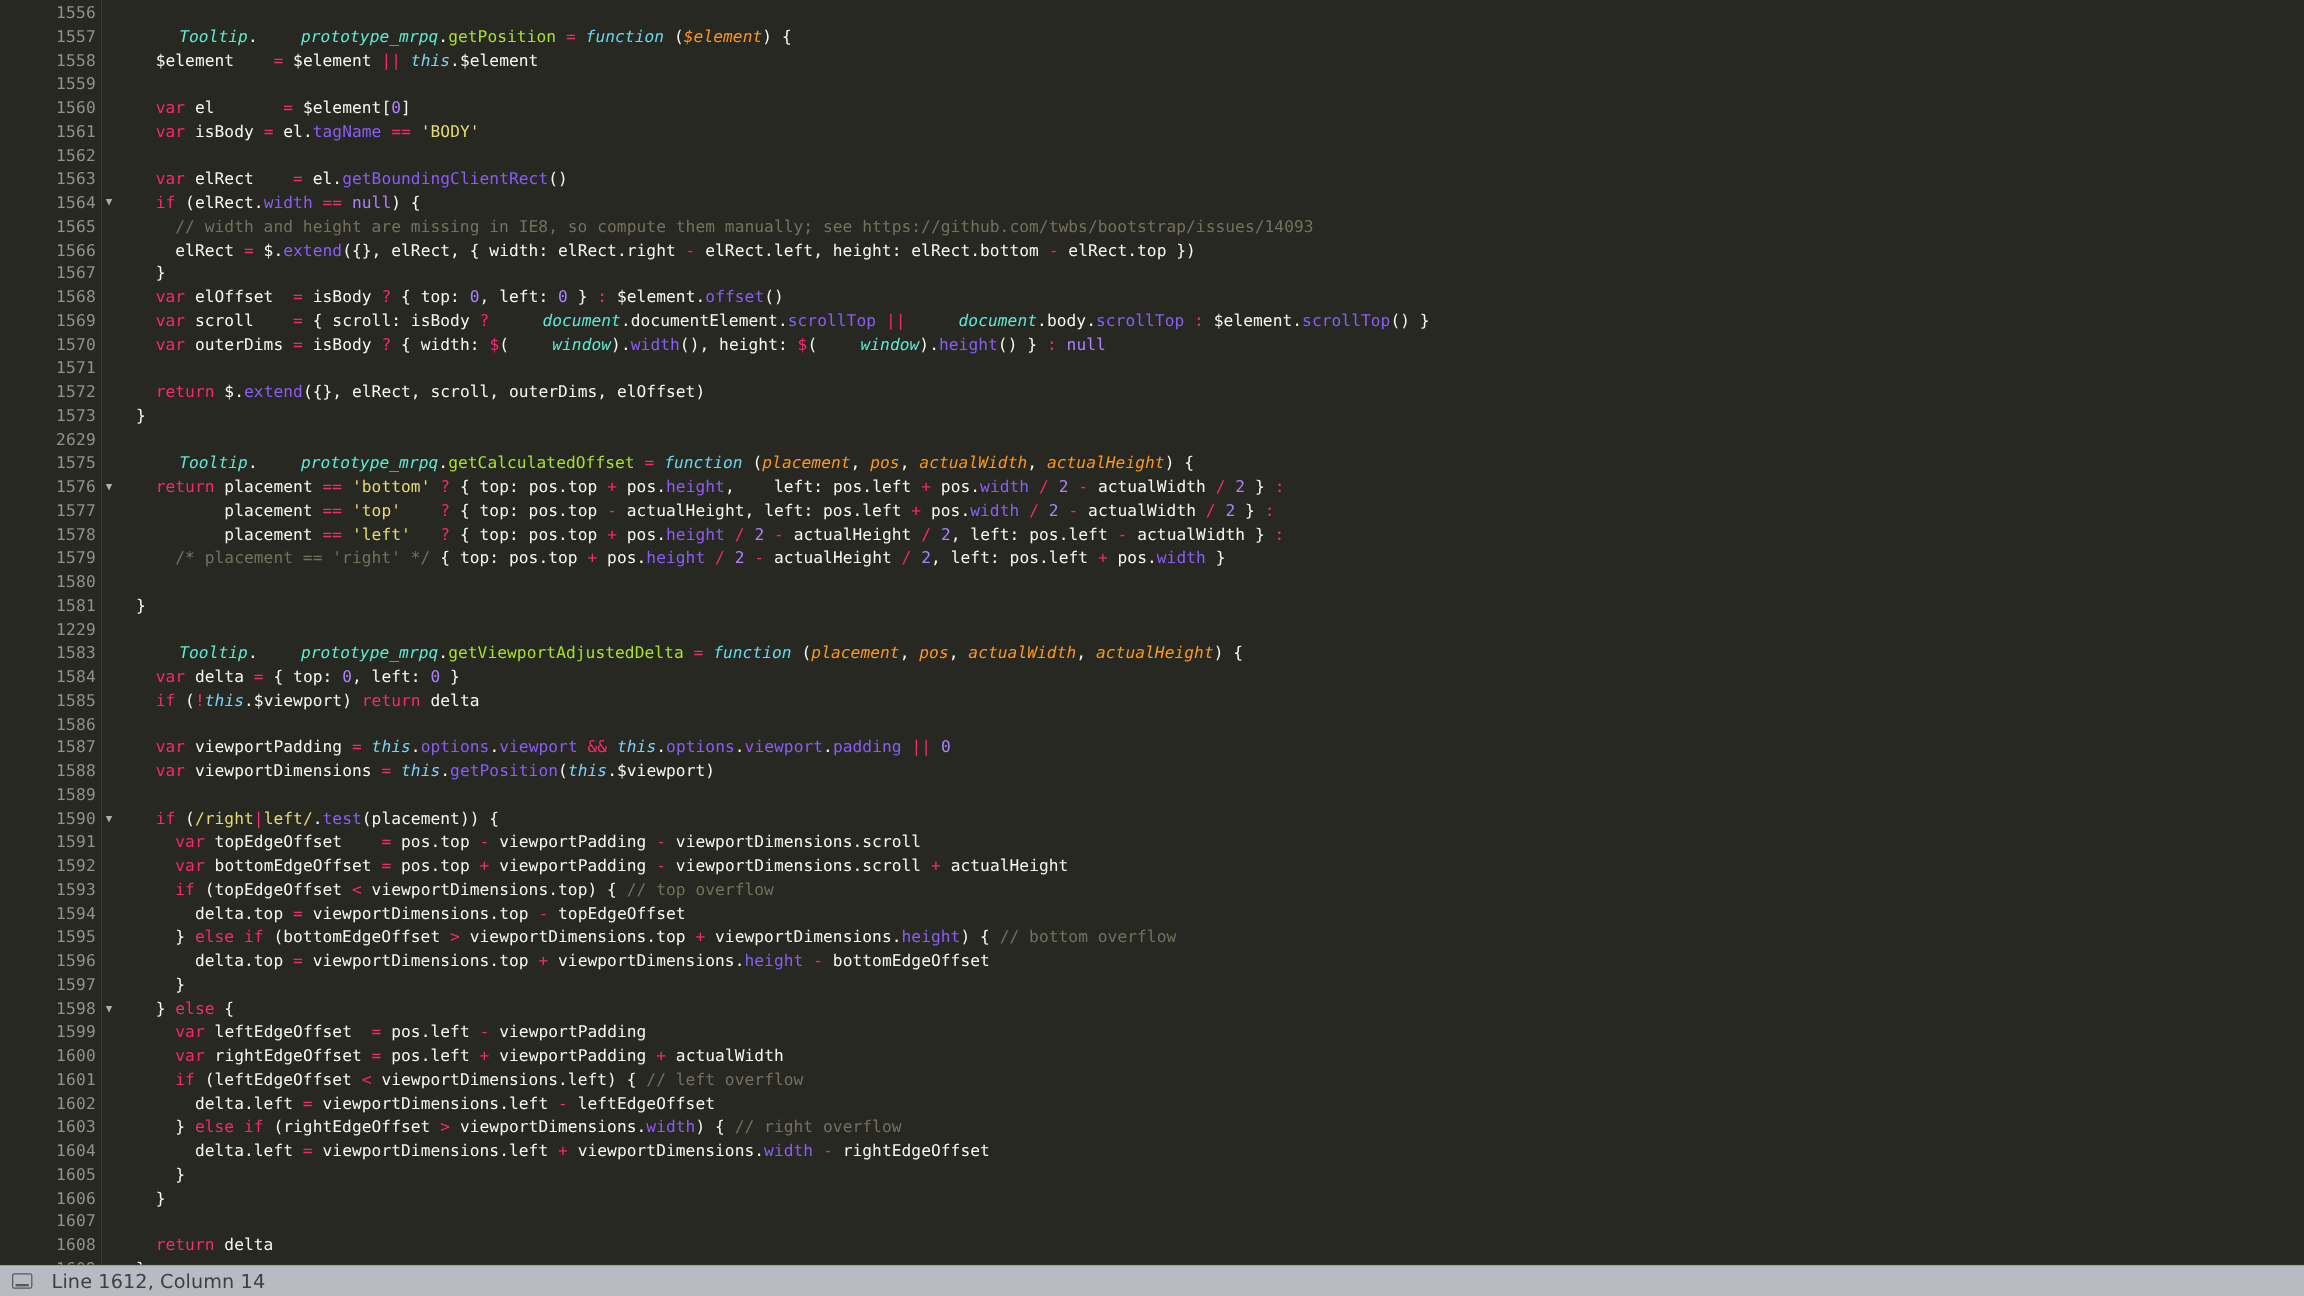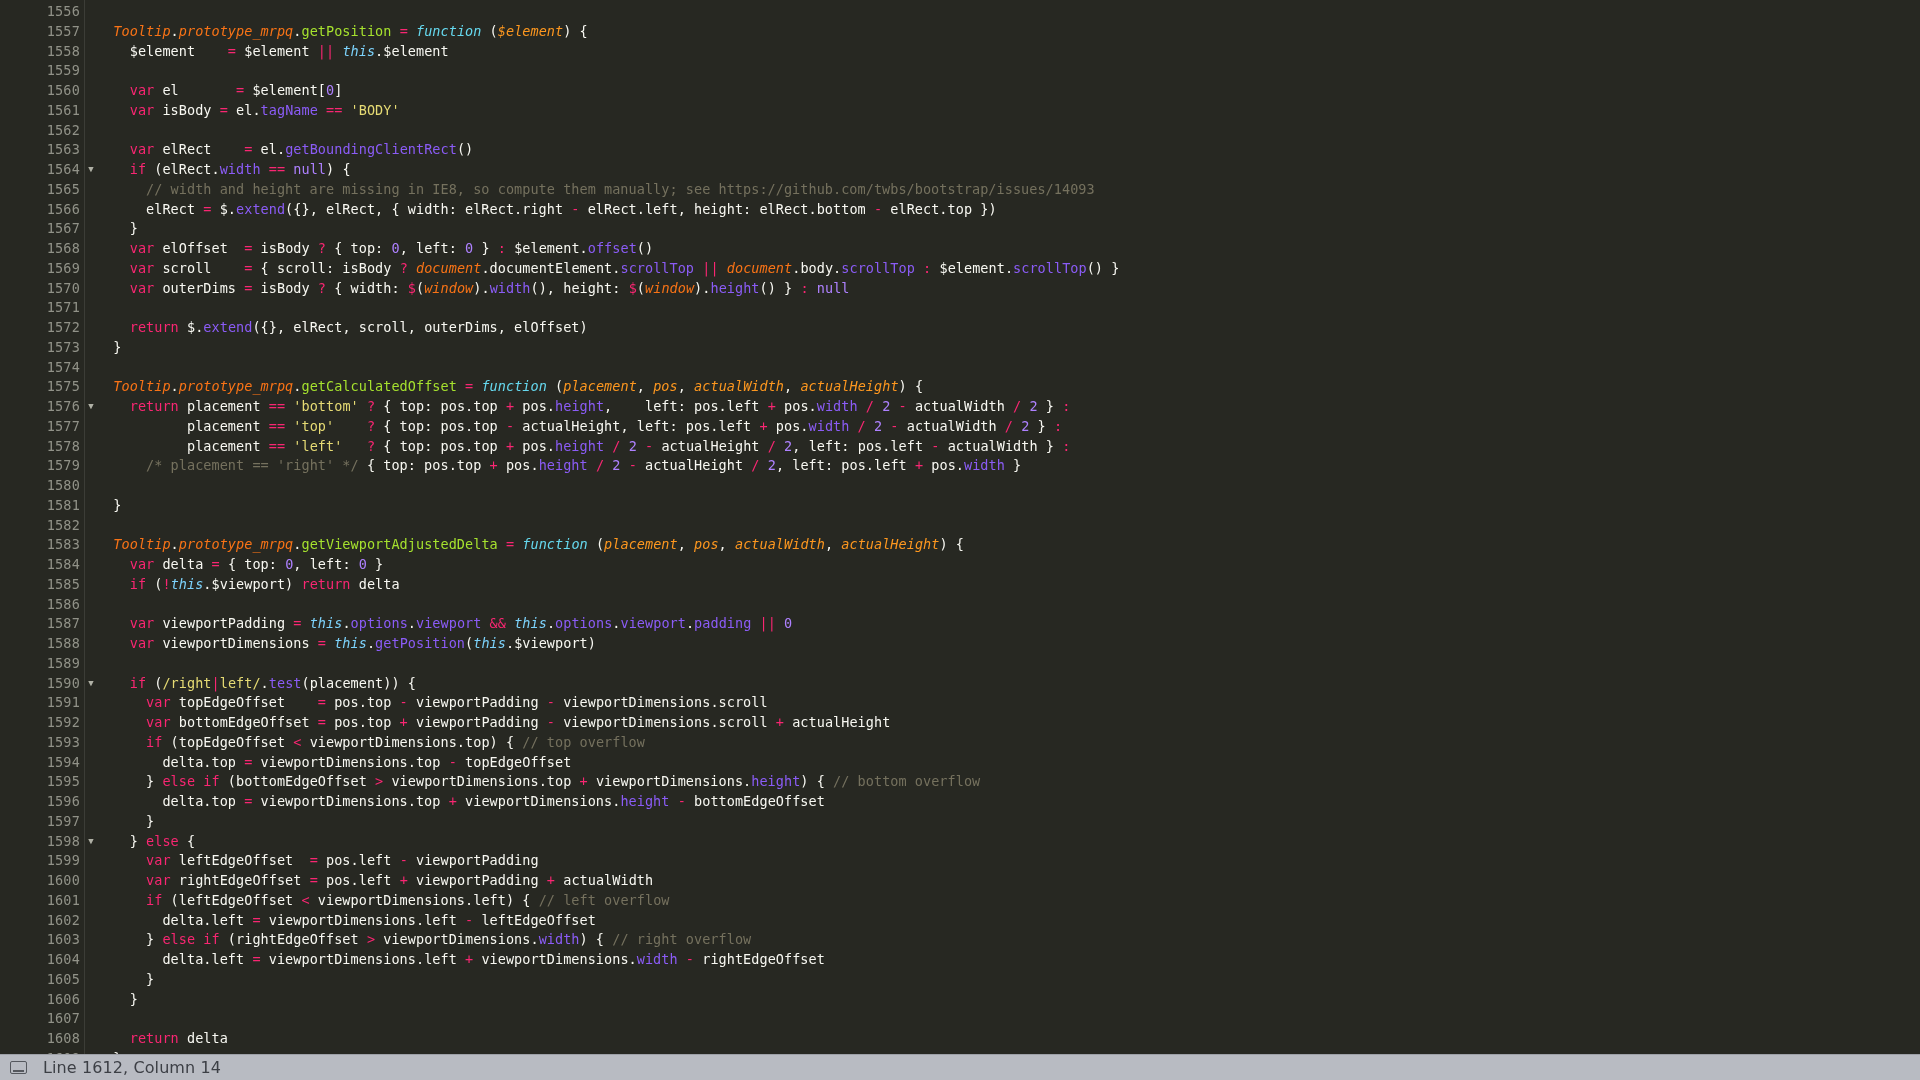--- a/index.html
+++ b/index.html
@@ -88,21 +88,21 @@
     white-space: pre;
     color: #f8f8f2;
     letter-spacing: 0.05px;
   }
 
   
   .t-plain    { color: #f8f8f2; }
   .t-kw       { color: #f92672; }        
   .t-op       { color: #f92672; }        
   .t-func     { color: #a6e22e; }        
-  .t-class    { color: #f97316; font-style: italic; }  
+  .t-class    { color: #5eead4; font-style: italic; margin-left: 36px; }  
   .t-prop     { color: #8b5cf6; }        
   .t-param    { color: #fd971f; font-style: italic; }  
   .t-this     { color: #7dd3fc; font-style: italic; }  
   .t-str      { color: #e6db74; }        
   .t-num      { color: #ae81ff; }        
   .t-comment  { color: #75715e; }        
   .t-kwfn     { color: #66d9ef; font-style: italic; }  
   .t-regex    { color: #e6db74; }
 
   
@@ -161,29 +161,29 @@
         <div class="gutter-row">1564<span class="fold-marker">▼</span></div>
         <div class="gutter-row">1565</div>
         <div class="gutter-row">1566</div>
         <div class="gutter-row">1567</div>
         <div class="gutter-row">1568</div>
         <div class="gutter-row">1569</div>
         <div class="gutter-row">1570</div>
         <div class="gutter-row">1571</div>
         <div class="gutter-row">1572</div>
         <div class="gutter-row">1573</div>
-        <div class="gutter-row">1574</div>
+        <div class="gutter-row">2629</div>
         <div class="gutter-row">1575</div>
         <div class="gutter-row">1576<span class="fold-marker">▼</span></div>
         <div class="gutter-row">1577</div>
         <div class="gutter-row">1578</div>
         <div class="gutter-row">1579</div>
         <div class="gutter-row">1580</div>
         <div class="gutter-row">1581</div>
-        <div class="gutter-row">1582</div>
+        <div class="gutter-row">1229</div>
         <div class="gutter-row">1583</div>
         <div class="gutter-row">1584</div>
         <div class="gutter-row">1585</div>
         <div class="gutter-row">1586</div>
         <div class="gutter-row">1587</div>
         <div class="gutter-row">1588</div>
         <div class="gutter-row">1589</div>
         <div class="gutter-row">1590<span class="fold-marker">▼</span></div>
         <div class="gutter-row">1591</div>
         <div class="gutter-row">1592</div>

